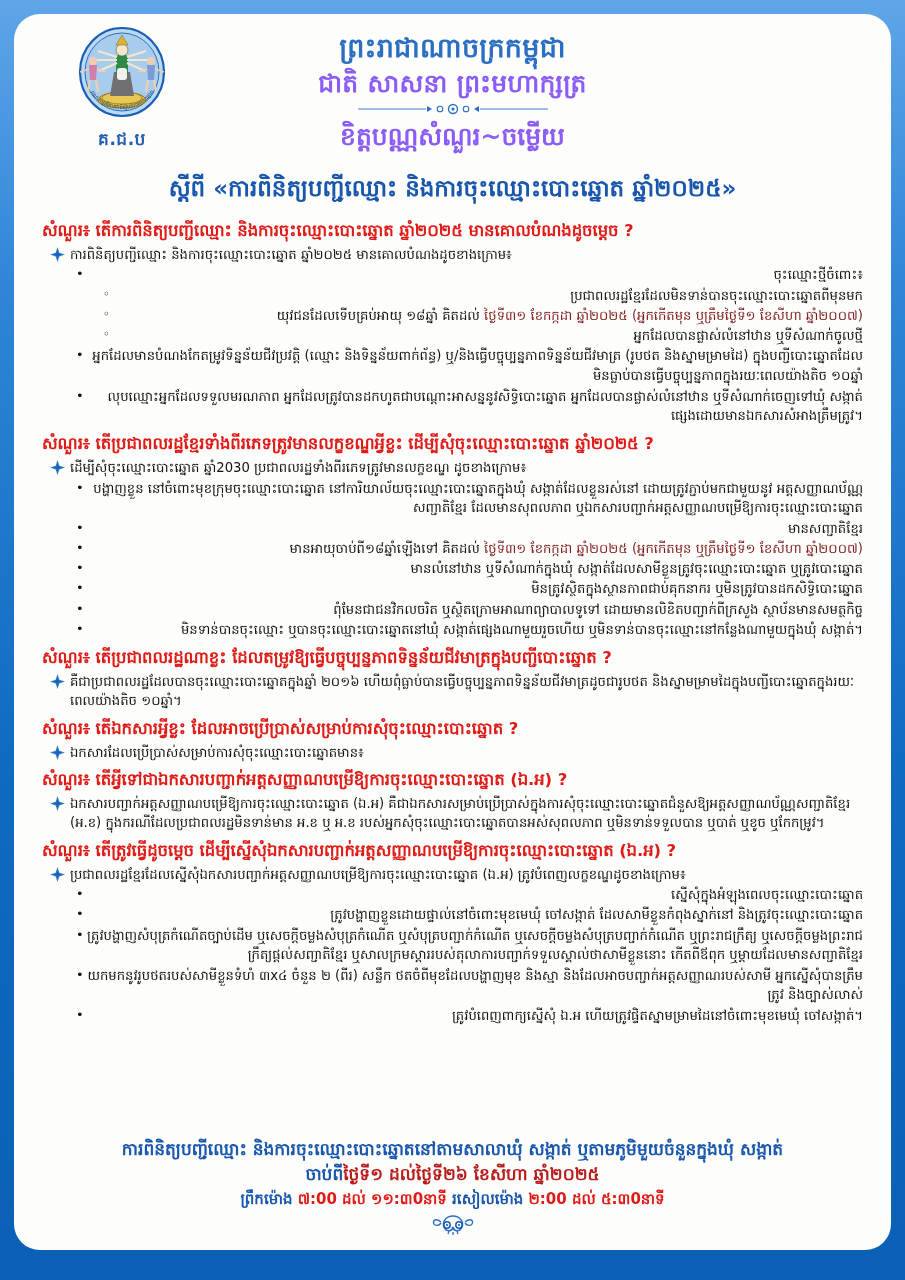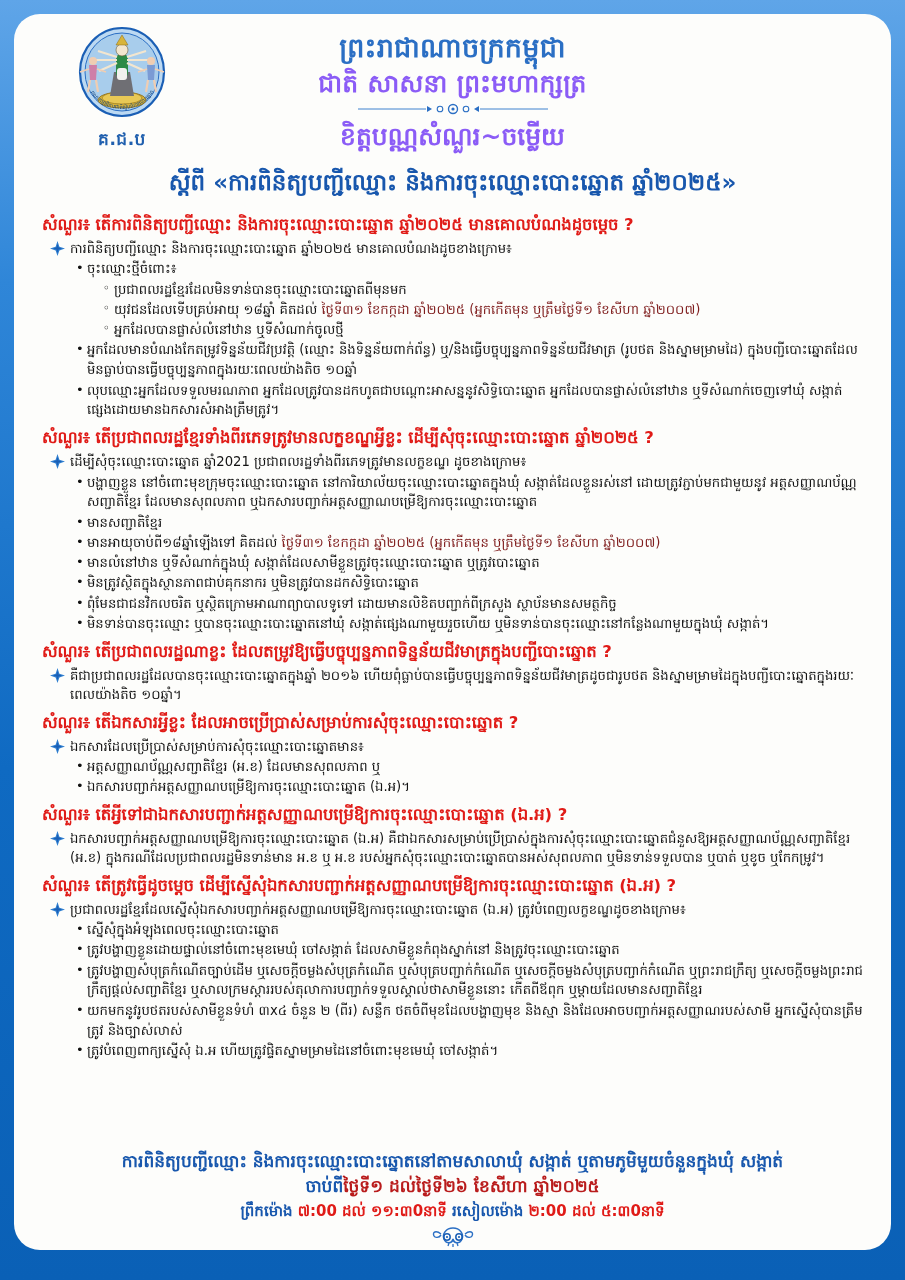--- a/index.html
+++ b/index.html
@@ -94,21 +94,21 @@
     font-size: 25px;
     font-weight: bold;
     color: #8b5cf6;
     line-height: 1.4;
   }
   .doc-subtitle {
     font-size: 23px;
     font-weight: bold;
     color: #1857ad;
     line-height: 1.45;
-    margin-top: 12px;
+    margin-top: 18px;
   }
 
   
   .content {
     flex: 1 1 auto;
     padding: 8px 2px 0 2px;
     overflow: hidden;
   }
 
   .qa-block { margin-bottom: 5px; }
@@ -148,20 +148,21 @@
     margin: 0 0 0 34px;
     padding: 0;
   }
   ul.lvl1 > li {
     position: relative;
     padding-left: 11px;
     color: #121212;
     font-size: 13.2px;
     line-height: 1.5;
     margin: 0.5px 0;
+    text-align: right;
   }
   ul.lvl1 > li::before {
     content: "\2022";
     position: absolute;
     left: 0;
     top: -1px;
     color: #121212;
     font-size: 13px;
   }
 
@@ -186,21 +187,21 @@
     color: #121212;
     font-size: 12px;
   }
 
   .hl-red { color: #7f1d1d; }
 
   
   .footer {
     flex: 0 0 auto;
     text-align: center;
-    padding: 6px 0 2px 0;
+    padding: 6px 0 14px 0;
   }
 
   .footer-line1 {
     color: #1857ad;
     font-weight: bold;
     font-size: 17px;
     line-height: 1.45;
   }
   .footer-line2 {
     font-weight: bold;
@@ -313,21 +314,21 @@
         </ul>
       </div>
 
       <div class="qa-block">
         <div class="q-heading">សំណួរ៖ តើប្រជាពលរដ្ឋខ្មែរទាំងពីរភេទត្រូវមានលក្ខខណ្ឌអ្វីខ្លះ ដើម្បីសុំចុះឈ្មោះបោះឆ្នោត ឆ្នាំ២០២៥ ?</div>
         <div class="ans-row">
           <svg class="bullet-diamond" viewBox="0 0 16 16">
             <path d="M8 0 L10 6 L16 8 L10 10 L8 16 L6 10 L0 8 L6 6 Z" fill="#2f7fd0"></path>
             <path d="M8 3 L9 7 L13 8 L9 9 L8 13 L7 9 L3 8 L7 7 Z" fill="#1b5fb5"></path>
           </svg>
-          <div class="ans-text">ដើម្បីសុំចុះឈ្មោះបោះឆ្នោត ឆ្នាំ2021 ប្រជាពលរដ្ឋទាំងពីរភេទត្រូវមានលក្ខខណ្ឌ ដូចខាងក្រោម៖</div>
+          <div class="ans-text">ដើម្បីសុំចុះឈ្មោះបោះឆ្នោត ឆ្នាំ2030 ប្រជាពលរដ្ឋទាំងពីរភេទត្រូវមានលក្ខខណ្ឌ ដូចខាងក្រោម៖</div>
         </div>
         <ul class="lvl1">
           <li><span>បង្ហាញខ្លួន នៅចំពោះមុខក្រុមចុះឈ្មោះបោះឆ្នោត នៅការិយាល័យចុះឈ្មោះបោះឆ្នោតក្នុងឃុំ សង្កាត់ដែលខ្លួនរស់នៅ ដោយត្រូវភ្ជាប់មកជាមួយនូវ អត្តសញ្ញាណប័ណ្ណសញ្ជាតិខ្មែរ ដែលមានសុពលភាព ឬឯកសារបញ្ជាក់អត្តសញ្ញាណបម្រើឱ្យការចុះឈ្មោះបោះឆ្នោត</span></li>
           <li><span>មានសញ្ជាតិខ្មែរ</span></li>
           <li><span>មានអាយុចាប់ពី១៨ឆ្នាំឡើងទៅ គិតដល់</span> <span class="hl-red">ថ្ងៃទី៣១ ខែកក្កដា ឆ្នាំ២០២៥ (អ្នកកើតមុន ឬត្រឹមថ្ងៃទី១ ខែសីហា ឆ្នាំ២០០៧)</span></li>
           <li><span>មានលំនៅឋាន ឬទីសំណាក់ក្នុងឃុំ សង្កាត់ដែលសាមីខ្លួនត្រូវចុះឈ្មោះបោះឆ្នោត ឬត្រូវបោះឆ្នោត</span></li>
           <li><span>មិនត្រូវស្ថិតក្នុងស្ថានភាពជាប់គុកនាករ ឬមិនត្រូវបានដកសិទ្ធិបោះឆ្នោត</span></li>
           <li><span>ពុំមែនជាជនវិកលចរិត ឬស្ថិតក្រោមអាណាព្យាបាលទូទៅ ដោយមានលិខិតបញ្ជាក់ពីក្រសួង ស្ថាប័នមានសមត្ថកិច្ច</span></li>
           <li><span>មិនទាន់បានចុះឈ្មោះ ឬបានចុះឈ្មោះបោះឆ្នោតនៅឃុំ សង្កាត់ផ្សេងណាមួយរួចហើយ ឬមិនទាន់បានចុះឈ្មោះនៅកន្លែងណាមួយក្នុងឃុំ សង្កាត់។</span></li>
         </ul>
@@ -346,24 +347,20 @@
 
       <div class="qa-block">
         <div class="q-heading">សំណួរ៖ តើឯកសារអ្វីខ្លះ ដែលអាចប្រើប្រាស់សម្រាប់ការសុំចុះឈ្មោះបោះឆ្នោត ?</div>
         <div class="ans-row">
           <svg class="bullet-diamond" viewBox="0 0 16 16">
             <path d="M8 0 L10 6 L16 8 L10 10 L8 16 L6 10 L0 8 L6 6 Z" fill="#2f7fd0"></path>
             <path d="M8 3 L9 7 L13 8 L9 9 L8 13 L7 9 L3 8 L7 7 Z" fill="#1b5fb5"></path>
           </svg>
           <div class="ans-text">ឯកសារដែលប្រើប្រាស់សម្រាប់ការសុំចុះឈ្មោះបោះឆ្នោតមាន៖</div>
         </div>
-        <ul class="lvl1">
-          <li><span>អត្តសញ្ញាណប័ណ្ណសញ្ជាតិខ្មែរ (អ.ខ) ដែលមានសុពលភាព ឬ</span></li>
-          <li><span>ឯកសារបញ្ជាក់អត្តសញ្ញាណបម្រើឱ្យការចុះឈ្មោះបោះឆ្នោត (ឯ.អ)។</span></li>
-        </ul>
       </div>
 
       <div class="qa-block">
         <div class="q-heading">សំណួរ៖ តើអ្វីទៅជាឯកសារបញ្ជាក់អត្តសញ្ញាណបម្រើឱ្យការចុះឈ្មោះបោះឆ្នោត (ឯ.អ) ?</div>
         <div class="ans-row">
           <svg class="bullet-diamond" viewBox="0 0 16 16">
             <path d="M8 0 L10 6 L16 8 L10 10 L8 16 L6 10 L0 8 L6 6 Z" fill="#2f7fd0"></path>
             <path d="M8 3 L9 7 L13 8 L9 9 L8 13 L7 9 L3 8 L7 7 Z" fill="#1b5fb5"></path>
           </svg>
           <div class="ans-text">ឯកសារបញ្ជាក់អត្តសញ្ញាណបម្រើឱ្យការចុះឈ្មោះបោះឆ្នោត (ឯ.អ) គឺជាឯកសារសម្រាប់ប្រើប្រាស់ក្នុងការសុំចុះឈ្មោះបោះឆ្នោតជំនួសឱ្យអត្តសញ្ញាណប័ណ្ណសញ្ជាតិខ្មែរ (អ.ខ) ក្នុងករណីដែលប្រជាពលរដ្ឋមិនទាន់មាន អ.ខ ឬ អ.ខ របស់អ្នកសុំចុះឈ្មោះបោះឆ្នោតបានអស់សុពលភាព ឬមិនទាន់ទទួលបាន ឬបាត់ ឬខូច ឬកែកម្រូវ។</div>

